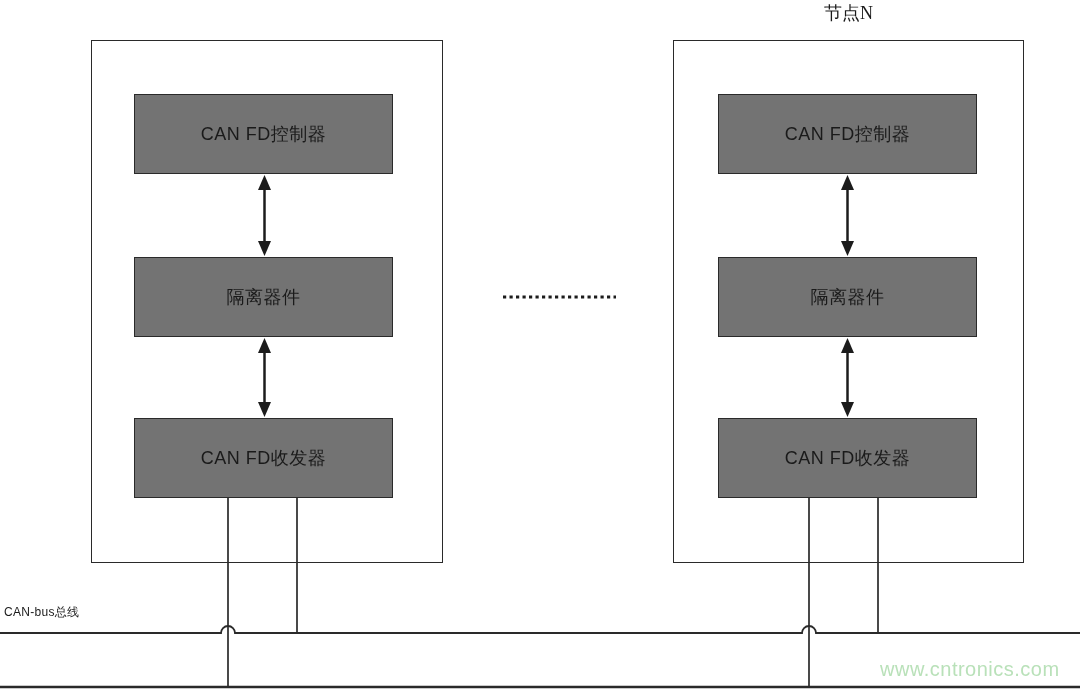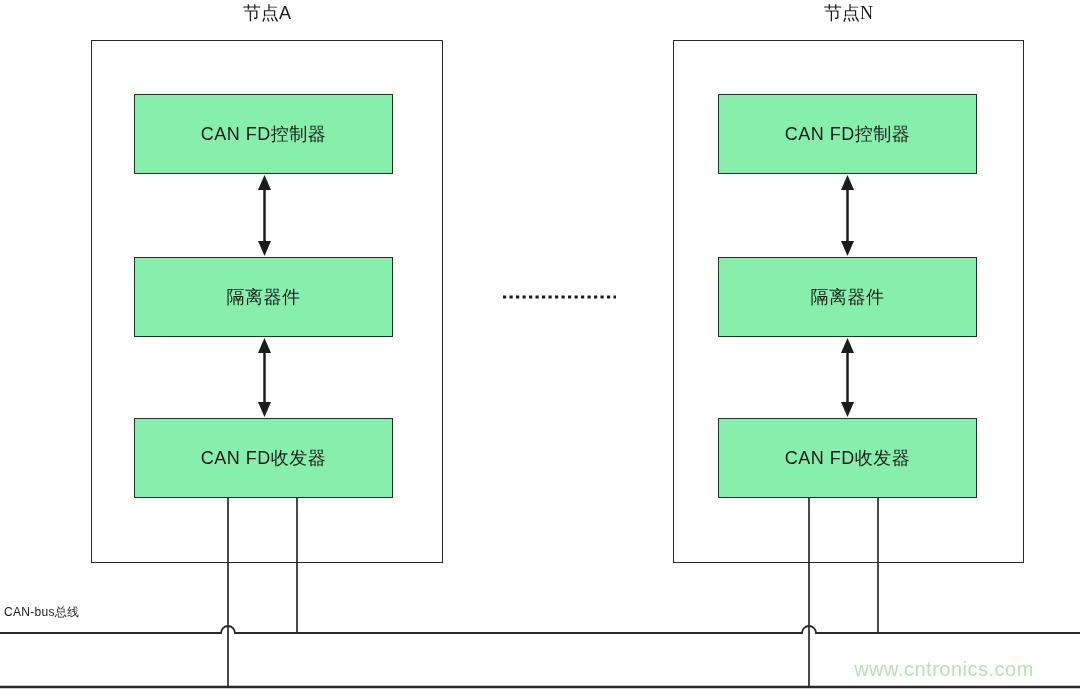--- a/index.html
+++ b/index.html
@@ -40,47 +40,47 @@
     box-sizing: border-box;
     background: transparent;
     z-index: 2;
   }
   .block {
     position: absolute;
     width: 259px;
     height: 80px;
     border: 1.5px solid #2a2a2a;
     box-sizing: border-box;
-    background: #86efac;
+    background: #737373;
     display: flex;
     align-items: center;
     justify-content: center;
     font-size: 18px;
     letter-spacing: 0.5px;
     z-index: 3;
   }
   .bus-label {
     position: absolute;
     left: 4px;
     top: 604px;
     font-size: 12px;
     letter-spacing: 0.3px;
     color: #1a1a1a;
     z-index: 3;
   }
   .watermark {
     position: absolute;
-    left: 854px;
+    left: 880px;
     top: 658px;
     width: 180px;
     font-size: 20px;
     letter-spacing: 0.5px;
     color: #b9e1b9;
     z-index: 4;
-    text-align: center;
+    text-align: left;
   }
 </style>
 </head>
 <body>
 
 <div class="canvas">
 
   <svg class="linework" width="1080" height="689" viewBox="0 0 1080 689">
 
     <path d="M0 633 H221 A7 7 0 0 1 235 633 H802 A7 7 0 0 1 816 633 H1080" fill="none" stroke="#2a2a2a" stroke-width="1.8"></path>
@@ -113,21 +113,20 @@
 
     <g fill="#1c1c1c" stroke="none">
       <line x1="847.5" y1="350" x2="847.5" y2="405" stroke="#1c1c1c" stroke-width="2.5"></line>
       <polygon points="847.5,338 841,353 854,353"></polygon>
       <polygon points="847.5,417 841,402 854,402"></polygon>
     </g>
 
     <line x1="503" y1="297" x2="616" y2="297" stroke="#1c1c1c" stroke-width="3.2" stroke-dasharray="3.2 3.3"></line>
   </svg>
 
-  <div class="node-title" style="left:91px; width:352px;">节点A</div>
 
   <div class="node-box" style="left:91px; width:352px;"></div>
 
   <div class="block" style="left:134px; top:94px;">
     <span>CAN FD控制器</span>
   </div>
 
   <div class="block" style="left:134px; top:257px;">
     <span>隔离器件</span>
   </div>

